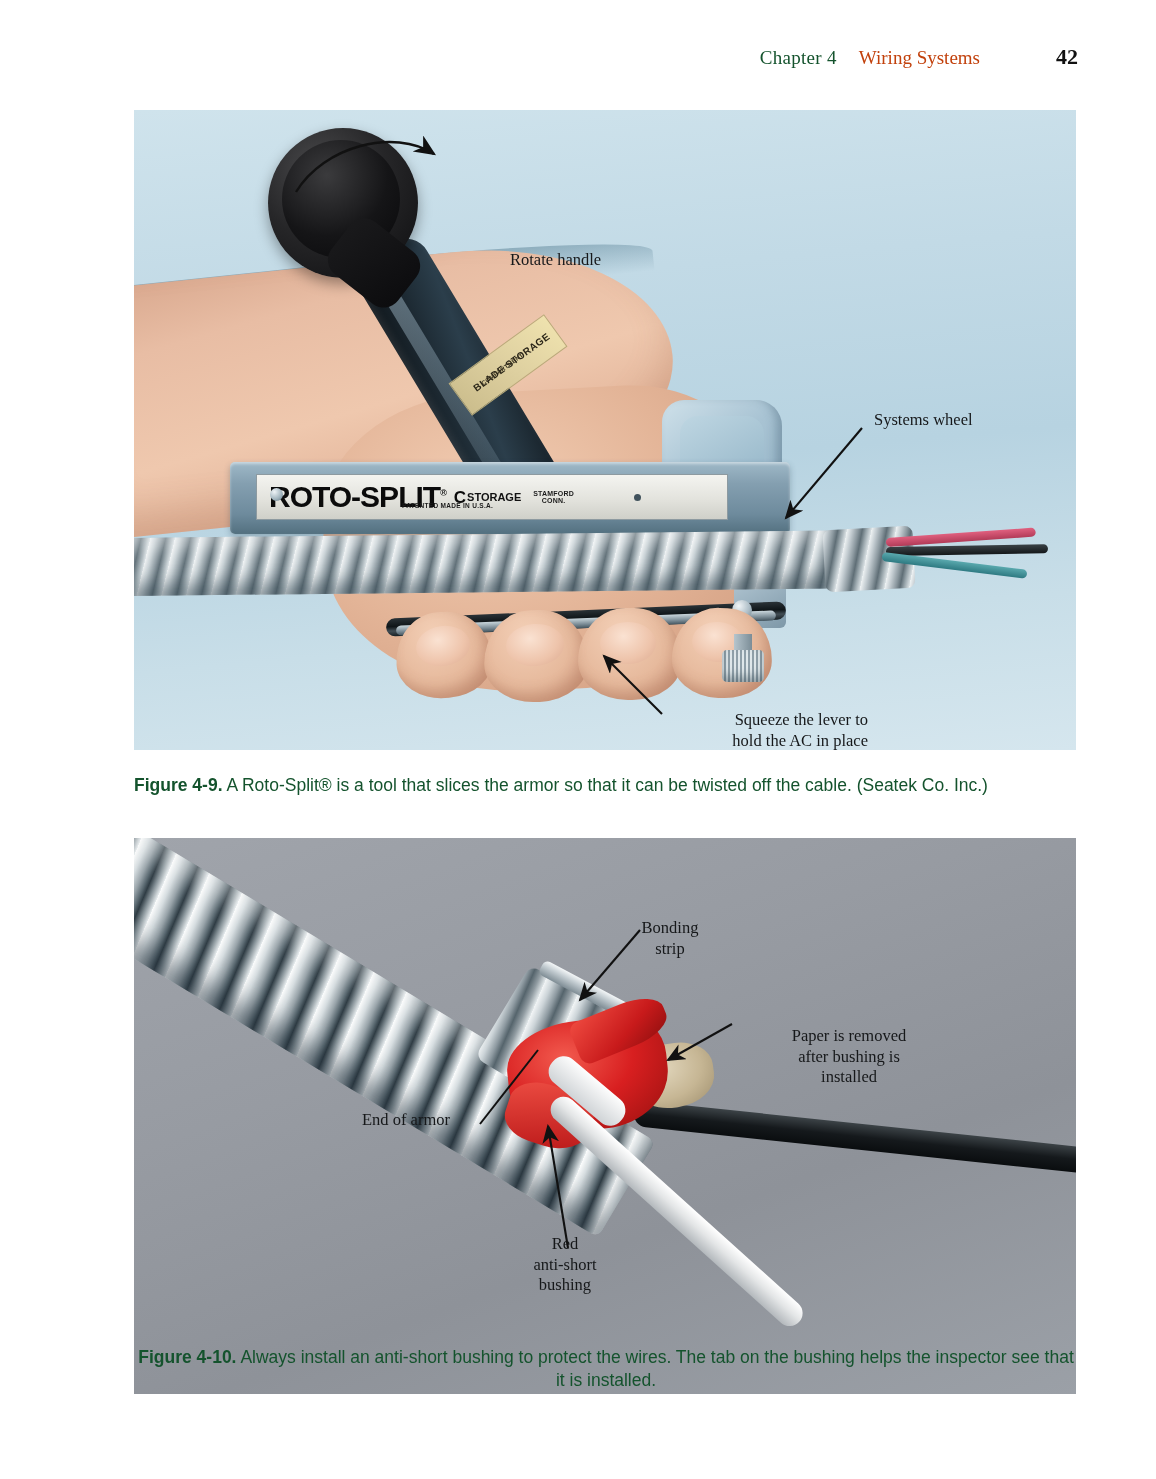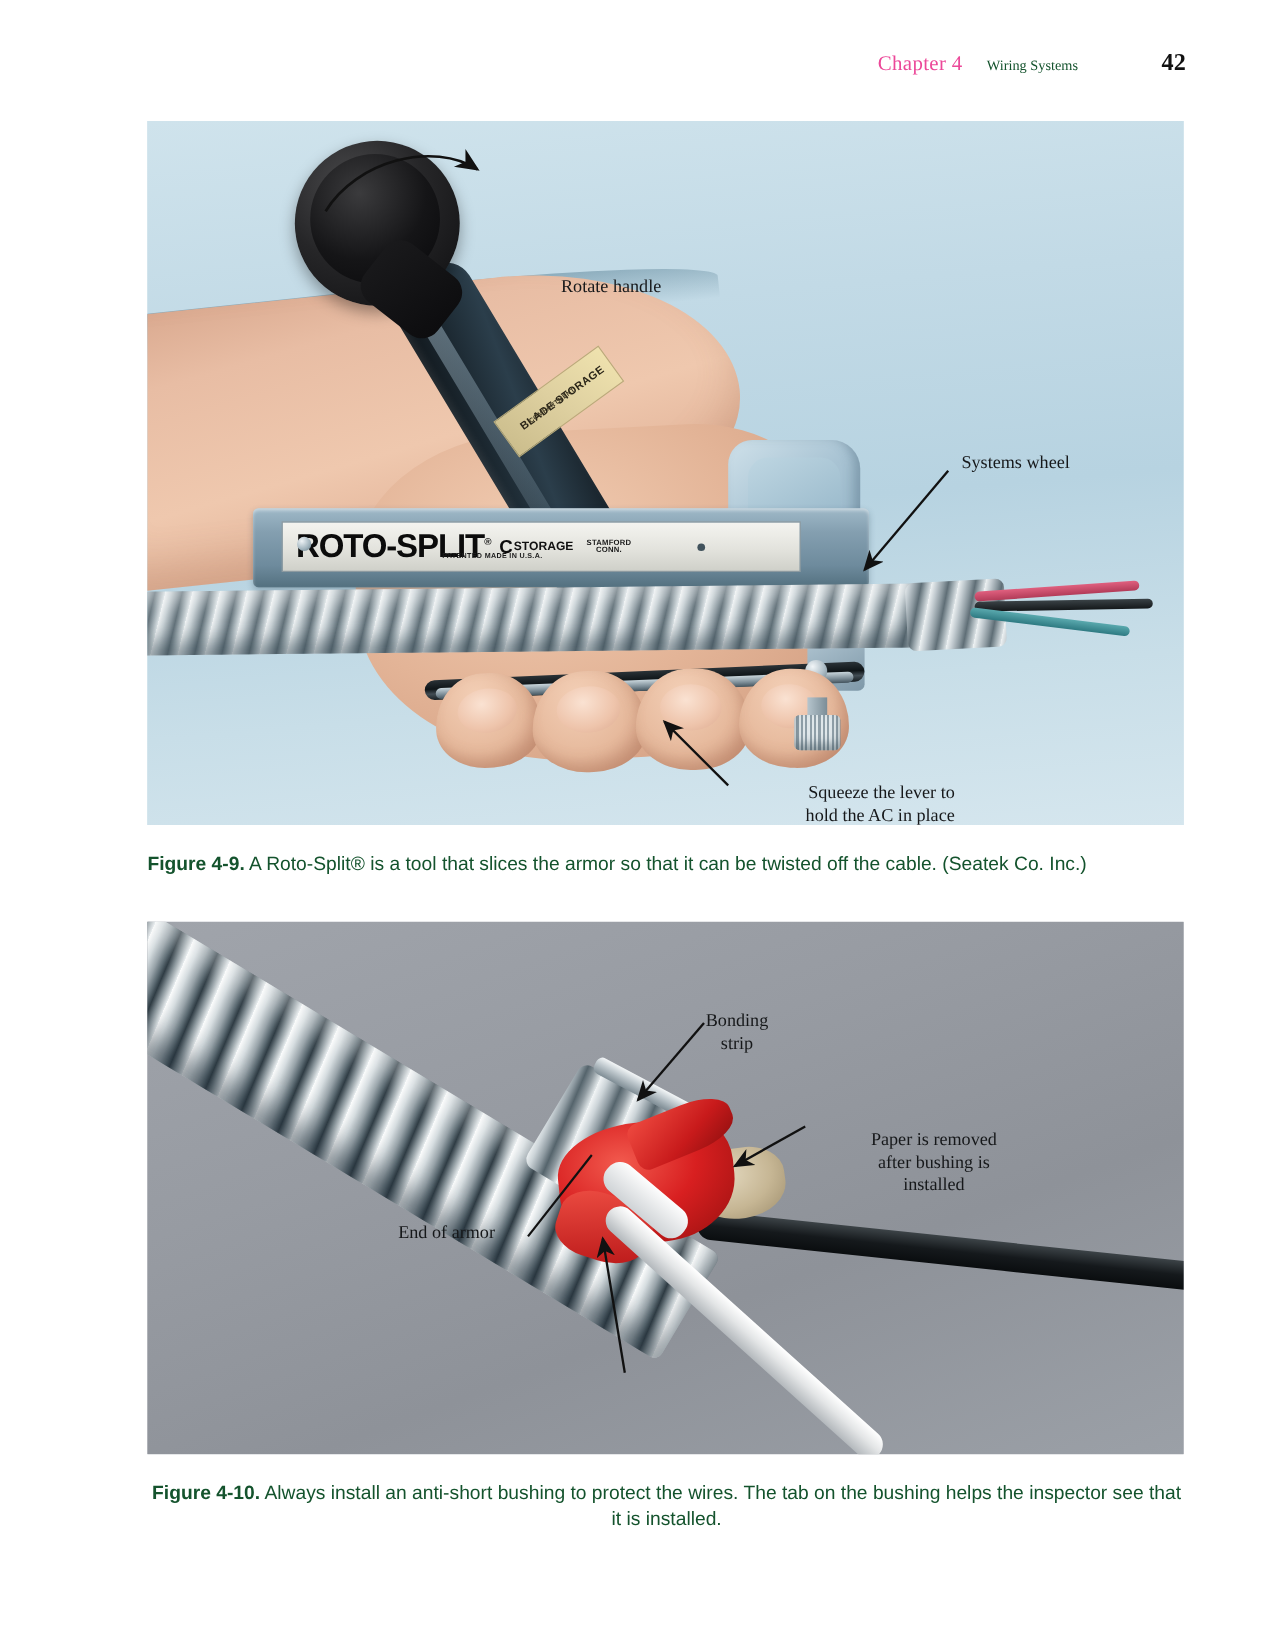--- a/index.html
+++ b/index.html
@@ -19,42 +19,42 @@
   .running-head {
     position: absolute;
     left: 0; top: 44px;
     width: 1156px;
     padding-right: 78px;
     text-align: right;
     font-family: "Liberation Serif", serif;
   }
   .rh-inner { display: inline-block; white-space: nowrap; }
   .rh-chapter {
-    font-size: 19px; letter-spacing: .3px; color: #ec4899;
+    font-size: 19px; letter-spacing: .3px; color: #14532d;
     vertical-align: baseline;
   }
   .rh-gap { display: inline-block; width: 14px; }
-  .rh-title { font-size: 13px; color: #14532d; margin-top: 24px; }
+  .rh-title { font-size: 19px; color: #c2410c; margin-top: 24px; }
   .rh-page {
     font-size: 22px; font-weight: bold; color: #111;
     display: inline-block; margin-left: 72px;
   }
 
   
   .figure { position: absolute; }
   #figure-4-9 { left: 134px; top: 110px; width: 942px; }
   #figure-4-10 { left: 134px; top: 838px; width: 942px; }
 
   .photo {
     position: relative;
     width: 942px;
     overflow: hidden;
   }
   #photo-roto-split { height: 640px; background: #bfd9e4; }
-  #photo-bushing  { height: 484px; background: #989ca4; }
+  #photo-bushing  { height: 556px; background: #989ca4; }
 
   
   #photo-roto-split .bg {
     position: absolute; inset: 0;
     background:
       linear-gradient(175deg, #cfe3ec 0%, #c2dae6 28%, #b7d3e1 55%, #c8dee8 78%, #d5e6ee 100%);
   }
   
   .forearm {
     position: absolute;
@@ -551,18 +551,21 @@
 
       <path d="M434,410 L414,288" stroke="#111" stroke-width="2.1" fill="none" marker-end="url(#ah2)"></path>
     </svg>
 
     <div class="callout center" style="left:466px; top:80px; width:140px;">Bonding
 strip</div>
     <div class="callout center" style="left:570px; top:188px; width:290px;">Paper is removed
 after bushing is
 installed</div>
     <div class="callout" style="left:228px; top:272px;">End of armor</div>
+    <div class="callout center" style="left:366px; top:396px; width:130px;">Red
+anti-short
+bushing</div>
   </div>
 </div>
 
 <div class="caption" id="caption-4-10">
   <b>Figure 4-10.</b><span> Always install an anti-short bushing to protect the wires. The tab on the bushing helps the inspector see that it is installed.</span>
 </div>
 
 </body></html>

